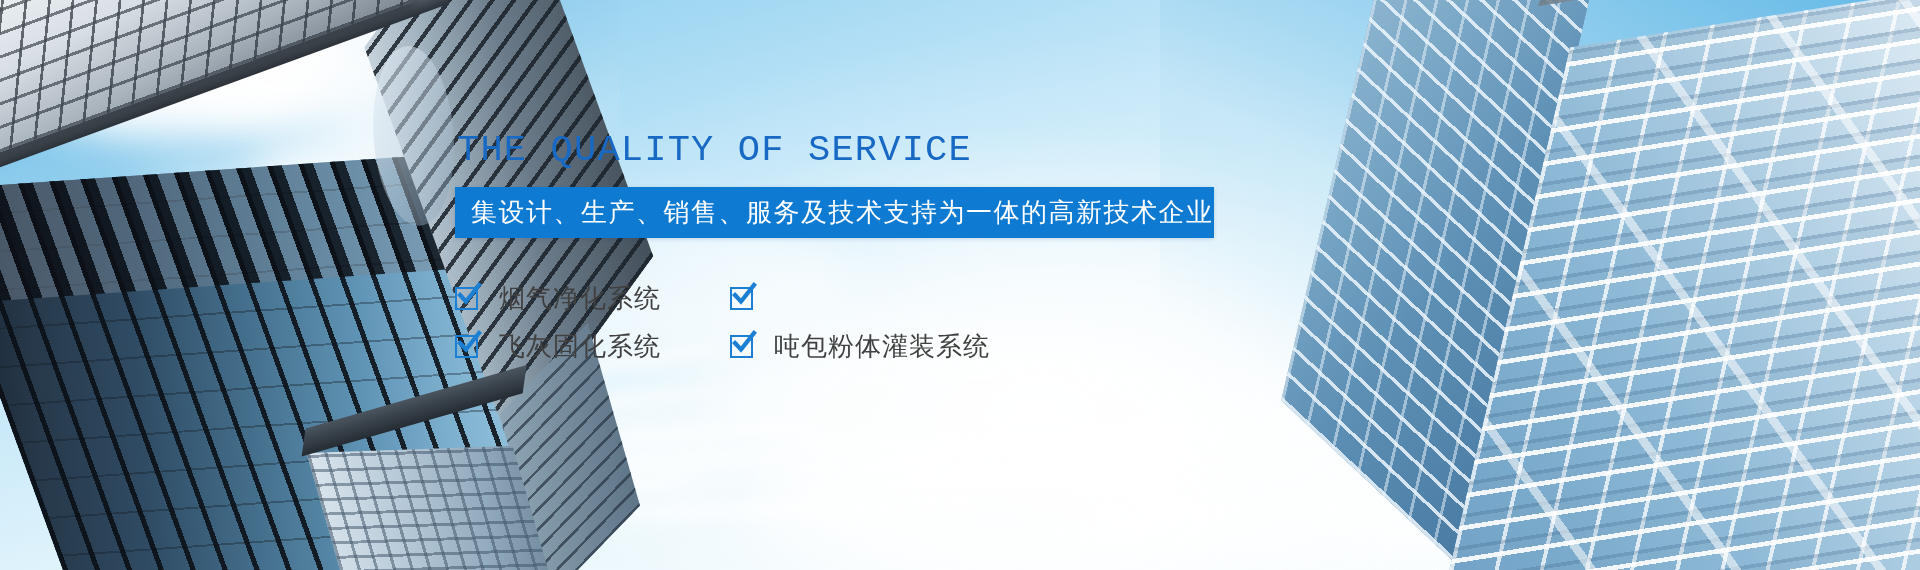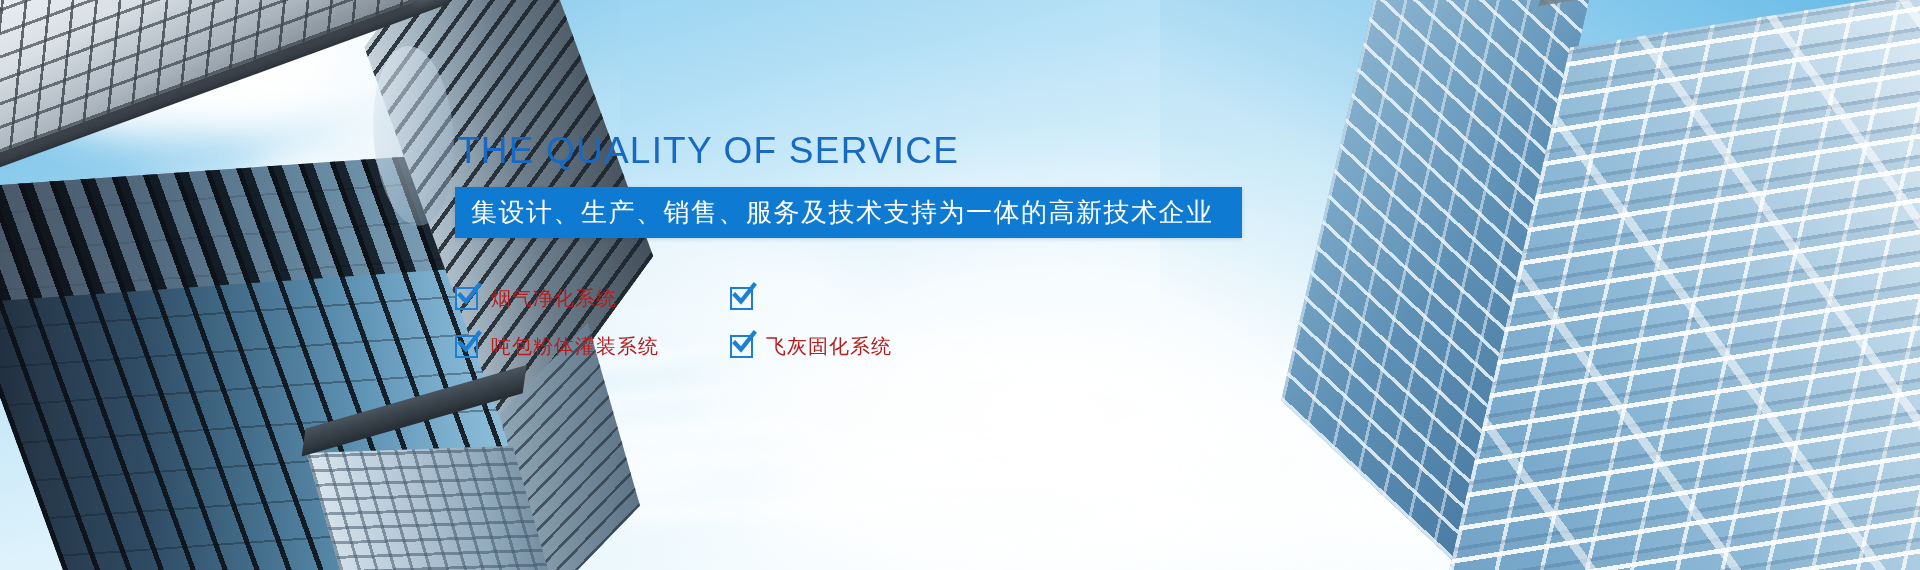--- a/index.html
+++ b/index.html
@@ -195,52 +195,52 @@
     background:linear-gradient(160deg,#2b3740,#6d7c88 60%, #a9b7c2);
     transform:skewY(-22deg) skewX(-10deg);
     opacity:.9;
   }
 
   
   .content{
     position:absolute;left:455px;top:130px;width:1000px;
   }
   .headline{
-    font-family:Liberation Sans, sans-serif;
+    font-family:Liberation Mono, monospace;
     font-size:37px;letter-spacing:1.2px;
     color:#1769c4;
     line-height:1.12;
     margin:0 0 16px 2px;
     white-space:nowrap;
     font-weight:400;
   }
   .subbar{
     display:inline-block;
     background:#0f7ad2;
     color:#ffffff;
     font-size:26px;
     letter-spacing:1.5px;
-    padding:12px 28px 13px 16px;
+    padding:12px 0 13px 16px;
     line-height:1;
     white-space:nowrap;
     box-shadow:0 1px 4px rgba(0,60,120,.18);
   }
   .features{
     margin-top:38px;
     display:grid;
     grid-template-columns:275px 275px;
     grid-auto-rows:44px;
     column-gap:0px;
     row-gap:4px;
     width:560px;
   }
   .feat{
-    display:flex;align-items:center;gap:13px;
-    color:#b91c1c;
-    font-size:20px;
+    display:flex;align-items:center;gap:21px;
+    color:#404040;
+    font-size:26px;
     letter-spacing:1px;
     white-space:nowrap;
   }
   .cbox{
     position:relative;
     width:19px;height:19px;flex:0 0 19px;
     border:2px solid #1b7fd4;
     background:transparent;
     display:block;
   }
@@ -355,28 +355,28 @@
           </svg>
         </span>
       </div>
 
       <div class="feat">
         <span class="cbox">
           <svg viewBox="0 0 26 26" xmlns="http://www.w3.org/2000/svg">
             <path d="M4 13 L10 19.5 L23 3" fill="none" stroke="#1b7fd4" stroke-width="4.2" stroke-linecap="square"></path>
           </svg>
         </span>
-        <span class="feat-label">吨包粉体灌装系统</span>
+        <span class="feat-label">飞灰固化系统</span>
       </div>
 
       <div class="feat">
         <span class="cbox">
           <svg viewBox="0 0 26 26" xmlns="http://www.w3.org/2000/svg">
             <path d="M4 13 L10 19.5 L23 3" fill="none" stroke="#1b7fd4" stroke-width="4.2" stroke-linecap="square"></path>
           </svg>
         </span>
-        <span class="feat-label">飞灰固化系统</span>
+        <span class="feat-label">吨包粉体灌装系统</span>
       </div>
 
     </div>
   </div>
 
 </div>
 
 </body></html>

